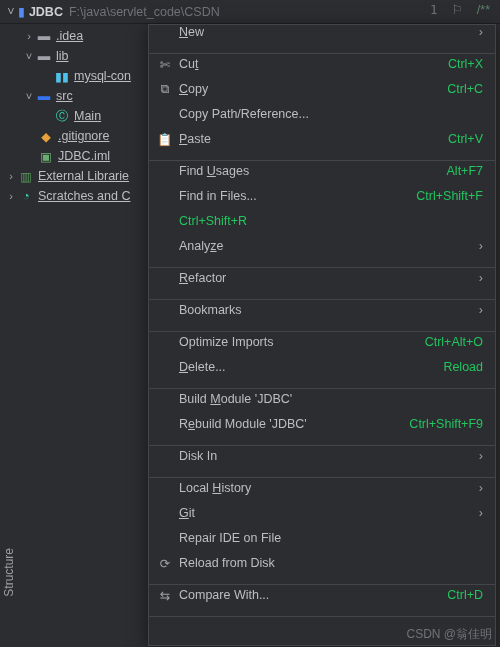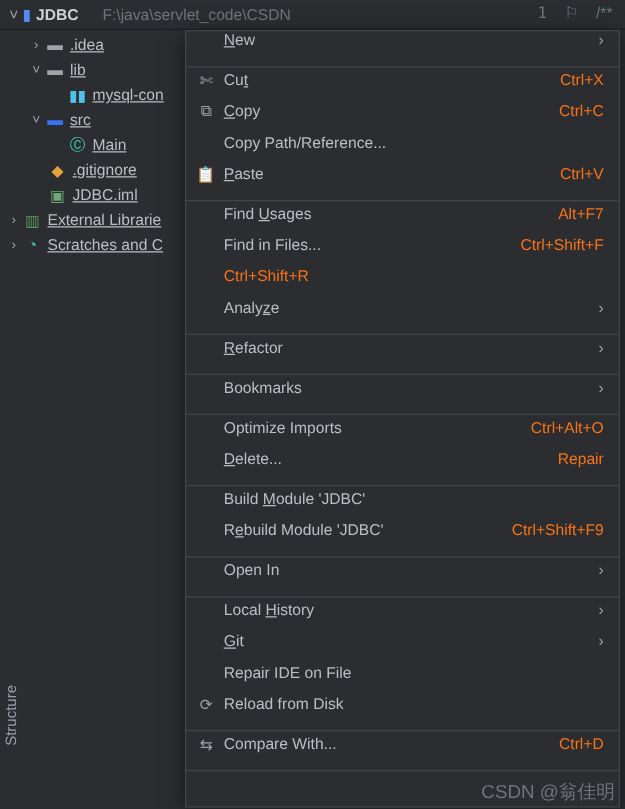--- a/index.html
+++ b/index.html
@@ -15,21 +15,21 @@
 }
 .top-line {
   display: flex;
   align-items: center;
   height: 24px;
   padding-left: 4px;
   border-bottom: 1px solid #1e1f22;
 }
 .top-line .chev { width: 14px; text-align: center; color: #9da0a8; }
 .top-line .folder-icon { color: #548af7; margin-right: 4px; }
-.top-line .pname { font-weight: bold; color: #cfd1d6; margin-right: 19px; }
+.top-line .pname { font-weight: bold; color: #cfd1d6; margin-right: 6px; }
 .top-line .ppath { color: #6f737a; }
 
 .editor-hint {
   position: absolute;
   top: 2px;
   right: 10px;
   display: flex;
   align-items: center;
   gap: 14px;
   color: #6f737a;
@@ -86,35 +86,35 @@
   position: relative;
 }
 .menu-item .micon {
   position: absolute;
   left: 8px;
   width: 16px;
   text-align: center;
   color: #9da0a8;
 }
 .menu-item .mlabel { flex: 1; color: #bcbec4; }
-.menu-item .mshort { color: #f97316; }
+.menu-item .mshort { color: #22c55e; }
 .menu-item .marrow { color: #9da0a8; margin-left: auto; }
 .menu-sep {
   height: 1px;
   background: #43454a;
   margin: 3px 0;
 }
 .underline { text-decoration: underline; }
 
 .watermark {
   position: absolute;
   bottom: 4px;
   right: 8px;
   color: #6f737a;
-  font-size: 15px;
+  font-size: 12px;
 }
 </style>
 </head>
 <body>
 
 <div class="top-line">
   <span class="chev">˅</span>
   <span class="folder-icon">▮</span>
   <span class="pname">JDBC</span>
   <span class="ppath">F:\java\servlet_code\CSDN</span>
@@ -229,33 +229,33 @@
     <span class="mlabel">Bookmarks</span>
     <span class="marrow">›</span>
   </div>
   <div class="menu-sep"></div>
   <div class="menu-item">
     <span class="mlabel">Optimize Imports</span>
     <span class="mshort">Ctrl+Alt+O</span>
   </div>
   <div class="menu-item">
     <span class="mlabel"><span class="underline">D</span>elete...</span>
-    <span class="mshort">Repair</span>
+    <span class="mshort">Reload</span>
   </div>
   <div class="menu-sep"></div>
   <div class="menu-item">
     <span class="mlabel">Build <span class="underline">M</span>odule 'JDBC'</span>
   </div>
   <div class="menu-item">
     <span class="mlabel">R<span class="underline">e</span>build Module 'JDBC'</span>
     <span class="mshort">Ctrl+Shift+F9</span>
   </div>
   <div class="menu-sep"></div>
   <div class="menu-item">
-    <span class="mlabel">Open In</span>
+    <span class="mlabel">Disk In</span>
     <span class="marrow">›</span>
   </div>
   <div class="menu-sep"></div>
   <div class="menu-item">
     <span class="mlabel">Local <span class="underline">H</span>istory</span>
     <span class="marrow">›</span>
   </div>
   <div class="menu-item">
     <span class="mlabel"><span class="underline">G</span>it</span>
     <span class="marrow">›</span>

